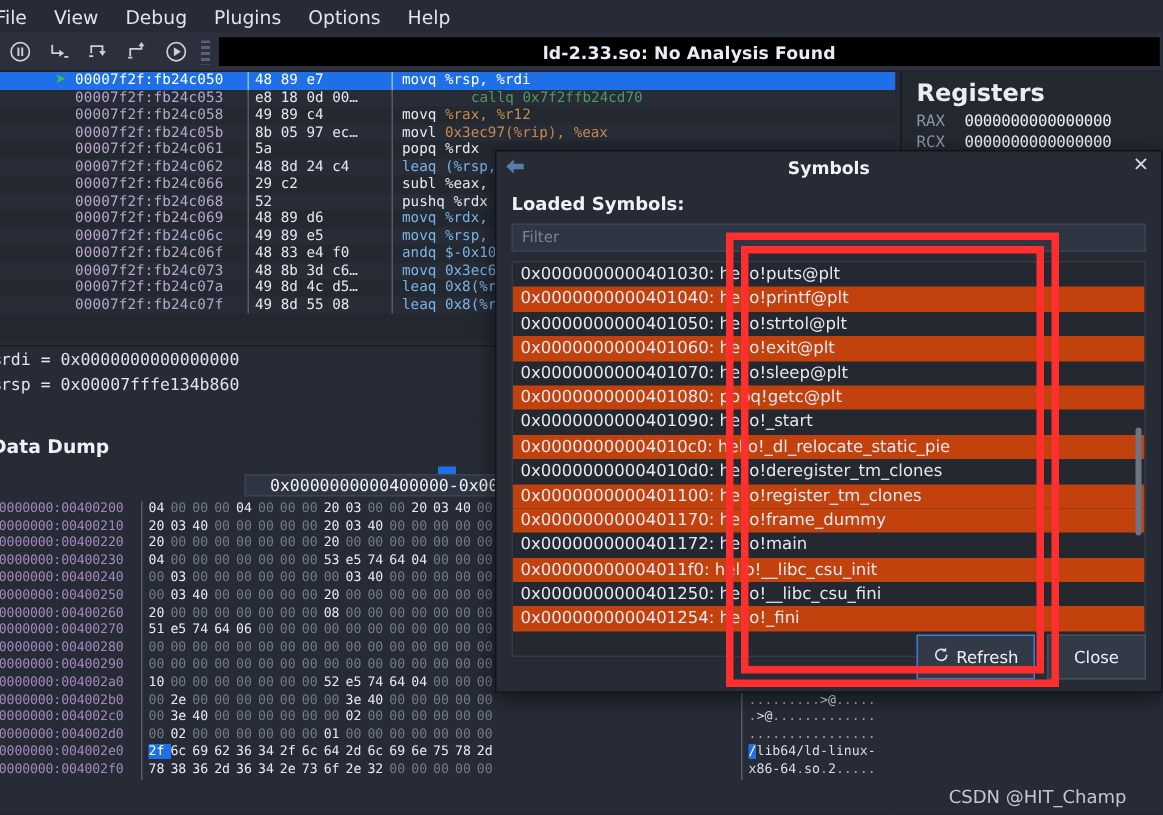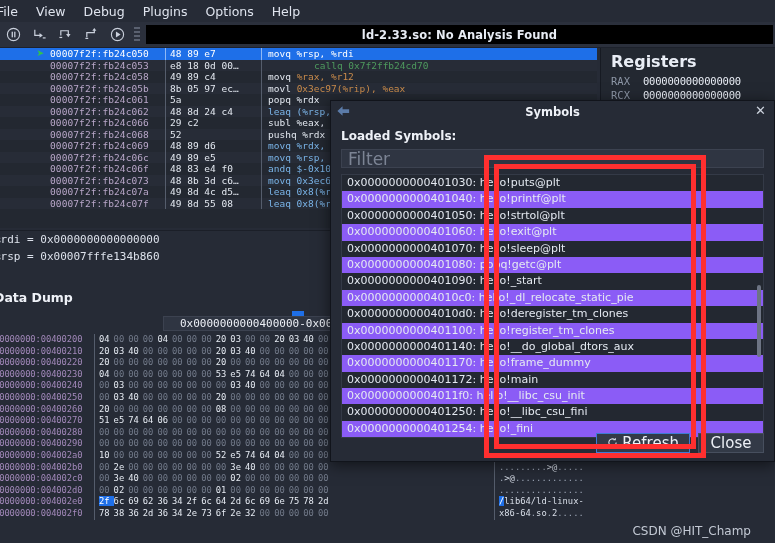--- a/index.html
+++ b/index.html
@@ -108,33 +108,33 @@
   }
   #sym-titlebar{height:21px;position:relative;display:flex;align-items:center;justify-content:center;}
   #sym-back{position:absolute;left:5px;top:3px;width:16px;height:14px;display:flex;align-items:center;}
   #sym-title{font-size:11.5px;font-weight:bold;color:#eef1f7;}
   #sym-close{position:absolute;right:8px;top:2px;font-size:13px;color:#cfd5e0;cursor:default;}
   #sym-label{font-size:12px;font-weight:bold;color:#eef1f7;padding:7px 0 6px 10px;}
   #sym-filter{
     margin:0 10px;height:19px;background:#2f3542;border:1px solid #3c4250;
     display:flex;align-items:center;padding-left:6px;box-sizing:border-box;
   }
-  #sym-filter span{font-size:17px;color:#7c8494;}
+  #sym-filter span{font-size:10px;color:#7c8494;}
   #sym-listwrap{
     margin:6px 10px 0 10px;height:264px;background:#232831;border:1px solid #343a47;
     position:relative;overflow:hidden;box-sizing:border-box;
   }
   .s-row{height:16.4px;line-height:16.4px;font-size:11px;color:#e4e9f1;padding-left:5px;white-space:nowrap;}
-  .s-row.alt{background:#8b5cf6;}
+  .s-row.alt{background:#c2410c;}
   #sym-scroll{position:absolute;right:2px;top:110px;width:4px;height:72px;background:#6d7484;border-radius:2px;}
   #sym-buttons{position:absolute;right:10px;bottom:8px;display:flex;gap:8px;}
   .s-btn{
-    height:20px;min-width:66px;padding:0 10px;background:#333a47;border:1px solid #474f5e;
+    height:30px;min-width:66px;padding:0 10px;background:#333a47;border:1px solid #474f5e;
     display:flex;align-items:center;justify-content:center;gap:4px;
-    font-size:15px;color:#eef1f7;cursor:default;box-sizing:border-box;
+    font-size:11px;color:#eef1f7;cursor:default;box-sizing:border-box;
   }
   .s-btn.focus{border-color:#3d7bd6;}
 
   
   .redbox{position:absolute;border:5px solid #ff2f2f;box-sizing:border-box;pointer-events:none;}
   #redbox-outer{left:484px;top:155px;width:222px;height:303px;}
   #redbox-inner{left:494px;top:164px;width:202px;height:285px;}
 
   
   #watermark{position:absolute;right:24px;bottom:5px;font-size:12px;color:#c3c9d4;}
@@ -415,21 +415,20 @@
         <div class="s-row">0x0000000000401030: hello!puts@plt</div>
         <div class="s-row alt">0x0000000000401040: hello!printf@plt</div>
         <div class="s-row">0x0000000000401050: hello!strtol@plt</div>
         <div class="s-row alt">0x0000000000401060: hello!exit@plt</div>
         <div class="s-row">0x0000000000401070: hello!sleep@plt</div>
         <div class="s-row alt">0x0000000000401080: popq!getc@plt</div>
         <div class="s-row">0x0000000000401090: hello!_start</div>
         <div class="s-row alt">0x00000000004010c0: hello!_dl_relocate_static_pie</div>
         <div class="s-row">0x00000000004010d0: hello!deregister_tm_clones</div>
         <div class="s-row alt">0x0000000000401100: hello!register_tm_clones</div>
-        <div class="s-row">0x0000000000401140: hello!__do_global_dtors_aux</div>
         <div class="s-row alt">0x0000000000401170: hello!frame_dummy</div>
         <div class="s-row">0x0000000000401172: hello!main</div>
         <div class="s-row alt">0x00000000004011f0: hello!__libc_csu_init</div>
         <div class="s-row">0x0000000000401250: hello!__libc_csu_fini</div>
         <div class="s-row alt">0x0000000000401254: hello!_fini</div>
       </div>
     <div id="sym-scroll"></div>
   </div>
   <div id="sym-buttons">
     <div class="s-btn focus">

